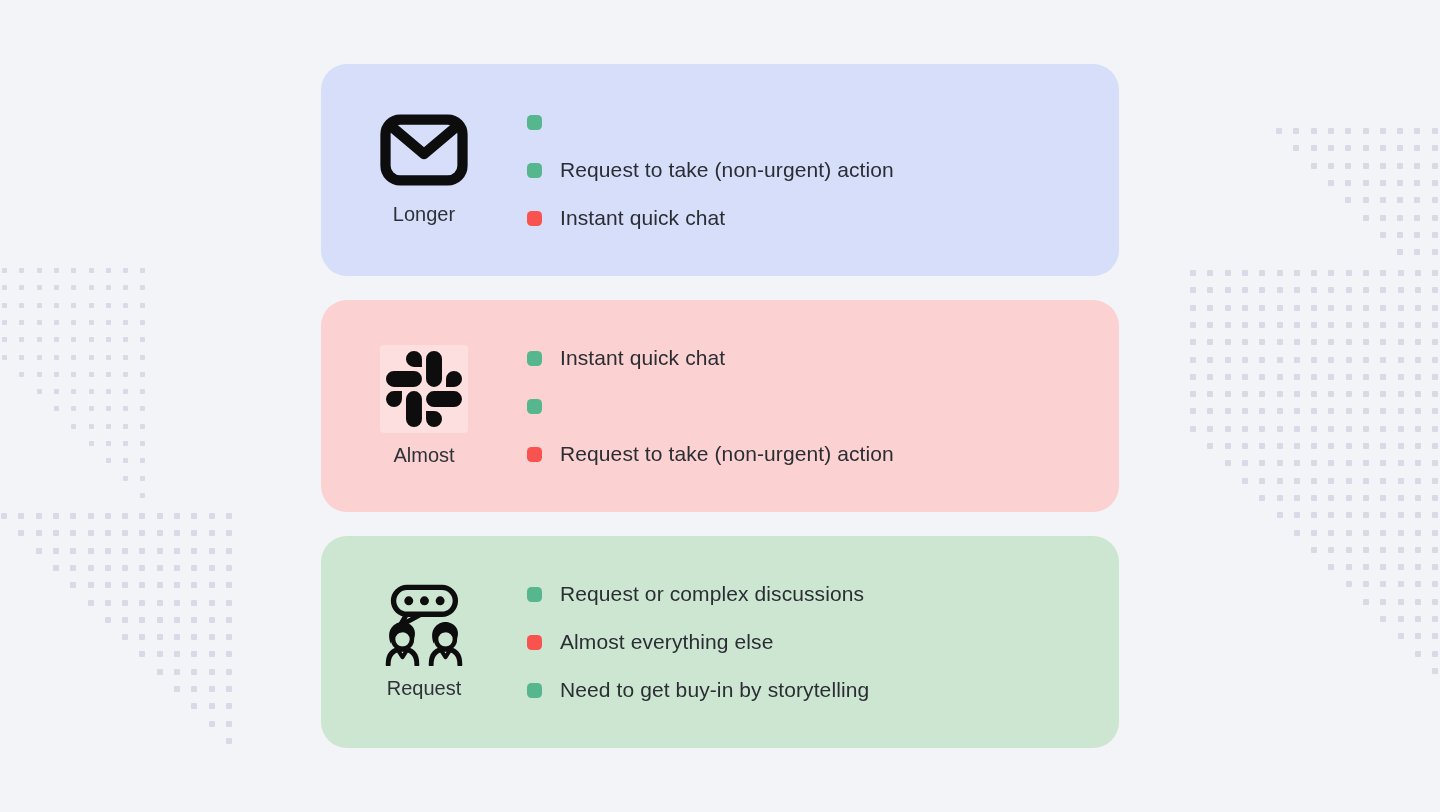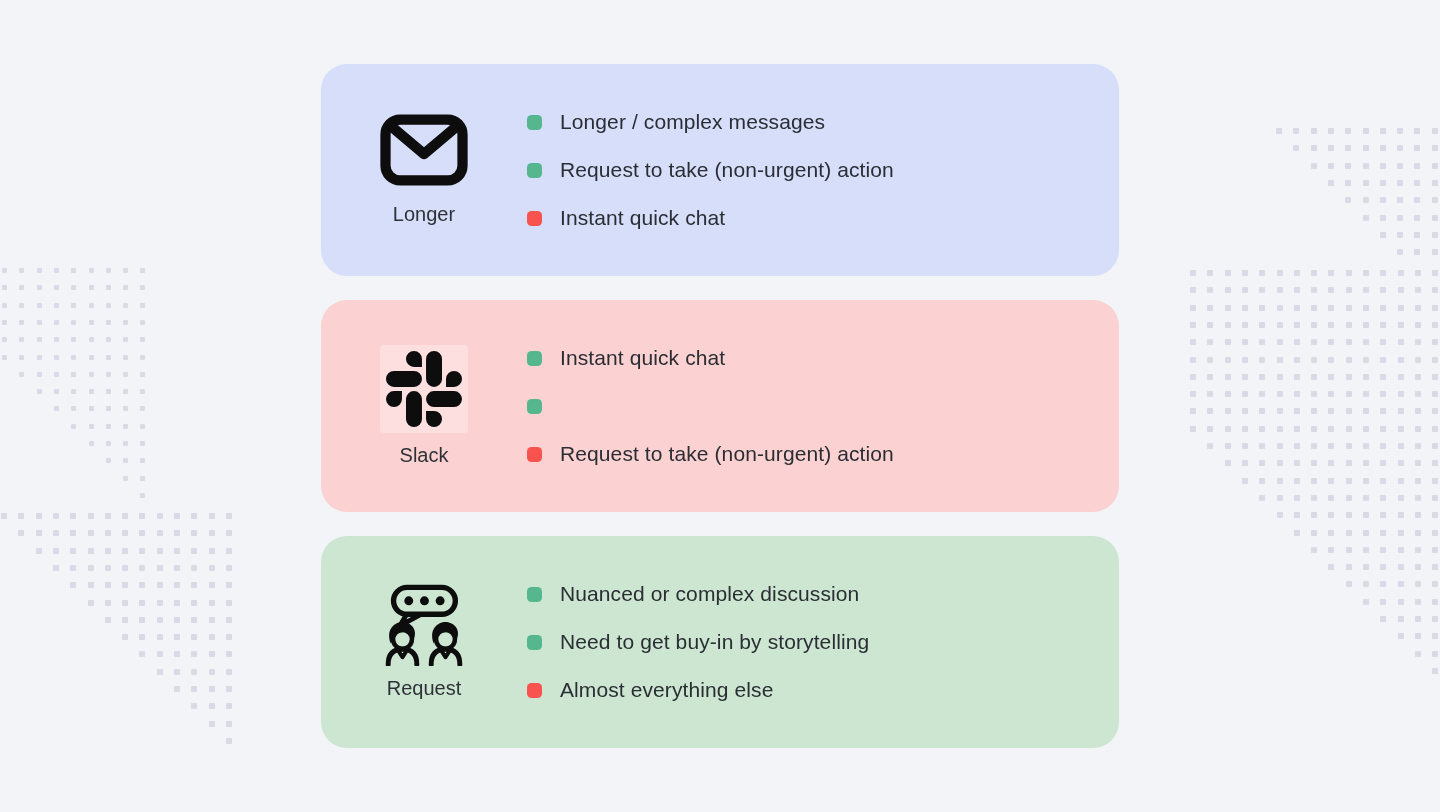--- a/index.html
+++ b/index.html
@@ -599,21 +599,20 @@
         <svg width="88" height="72" viewBox="0 0 24 19.6" fill="none" stroke="#0d0d0d">
           <rect x="1.5" y="1.5" width="21" height="16.6" rx="4" stroke-width="2.8"></rect>
           <path d="M3.6 3.8 L12 10.9 L20.4 3.8" stroke-width="2.8" stroke-linecap="round" stroke-linejoin="round"></path>
         </svg>
       </span>
       <span class="icon-label">Longer</span>
     </div>
     <div class="list-col">
       <div class="item">
         <span class="marker" data-color="green"></span>
-        <span class="item-text">Longer / complex messages</span>
       </div>
       <div class="item">
         <span class="marker" data-color="green"></span>
         <span class="item-text">Request to take (non-urgent) action</span>
       </div>
       <div class="item">
         <span class="marker" data-color="red"></span>
         <span class="item-text">Instant quick chat</span>
       </div>
     </div>
@@ -621,21 +620,21 @@
 
   <section class="card c1" style="background: rgb(252, 209, 209);">
     <div class="icon-col">
       <span class="slack-tile">
         <span class="icon">
           <svg width="76" height="76" viewBox="0 0 24 24" fill="#0d0d0d">
             <path d="M5.042 15.165a2.528 2.528 0 0 1-2.52 2.523A2.528 2.528 0 0 1 0 15.165a2.527 2.527 0 0 1 2.522-2.52h2.52v2.52zm1.271 0a2.527 2.527 0 0 1 2.521-2.52 2.527 2.527 0 0 1 2.521 2.52v6.313A2.528 2.528 0 0 1 8.834 24a2.528 2.528 0 0 1-2.521-2.522v-6.313zM8.834 5.042a2.528 2.528 0 0 1-2.521-2.52A2.528 2.528 0 0 1 8.834 0a2.528 2.528 0 0 1 2.521 2.522v2.52H8.834zm0 1.271a2.528 2.528 0 0 1 2.521 2.521 2.528 2.528 0 0 1-2.521 2.521H2.522A2.528 2.528 0 0 1 0 8.834a2.528 2.528 0 0 1 2.522-2.521h6.312zm10.122 2.521a2.528 2.528 0 0 1 2.522-2.521A2.528 2.528 0 0 1 24 8.834a2.528 2.528 0 0 1-2.522 2.521h-2.522V8.834zm-1.268 0a2.528 2.528 0 0 1-2.523 2.521 2.527 2.527 0 0 1-2.52-2.521V2.522A2.527 2.527 0 0 1 15.165 0a2.528 2.528 0 0 1 2.523 2.522v6.312zm-2.523 10.122a2.528 2.528 0 0 1 2.523 2.522A2.528 2.528 0 0 1 15.165 24a2.527 2.527 0 0 1-2.52-2.522v-2.522h2.52zm0-1.268a2.527 2.527 0 0 1-2.52-2.523 2.526 2.526 0 0 1 2.52-2.52h6.313A2.527 2.527 0 0 1 24 15.165a2.528 2.528 0 0 1-2.522 2.523h-6.313z"></path>
           </svg>
         </span>
       </span>
-      <span class="icon-label">Slack</span>
+      <span class="icon-label">Almost</span>
     </div>
     <div class="list-col">
       <div class="item">
         <span class="marker" data-color="green"></span>
         <span class="item-text">Instant quick chat</span>
       </div>
       <div class="item">
         <span class="marker" data-color="green"></span>
       </div>
       <div class="item">
@@ -664,26 +663,26 @@
           <path d="M59 66 C52 48 66 40 75 42 C84 44 88 52 85 60 C80 52 70 51 64 56 C61 59 59 62 59 66 Z" fill="#0d0d0d" stroke="none"></path>
           <path d="M56 89 C56 77 62 72 72 72 C82 72 88 77 88 89" stroke-width="5.5" stroke-linecap="round"></path>
           <path d="M67 73 L72 81 L77 73" stroke-width="4.5" stroke-linejoin="round"></path>
         </svg>
       </span>
       <span class="icon-label">Request</span>
     </div>
     <div class="list-col">
       <div class="item">
         <span class="marker" data-color="green"></span>
-        <span class="item-text">Nuanced or complex discussion</span>
+        <span class="item-text">Request or complex discussions</span>
+      </div>
+      <div class="item">
+        <span class="marker" data-color="red"></span>
+        <span class="item-text">Almost everything else</span>
       </div>
       <div class="item">
         <span class="marker" data-color="green"></span>
         <span class="item-text">Need to get buy-in by storytelling</span>
       </div>
-      <div class="item">
-        <span class="marker" data-color="red"></span>
-        <span class="item-text">Almost everything else</span>
-      </div>
     </div>
   </section>
 
 </div>
 
 </body></html>

